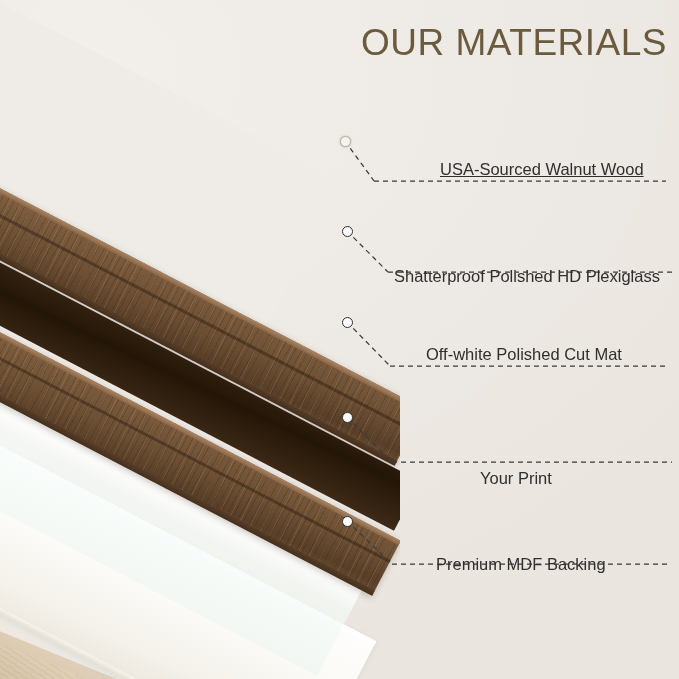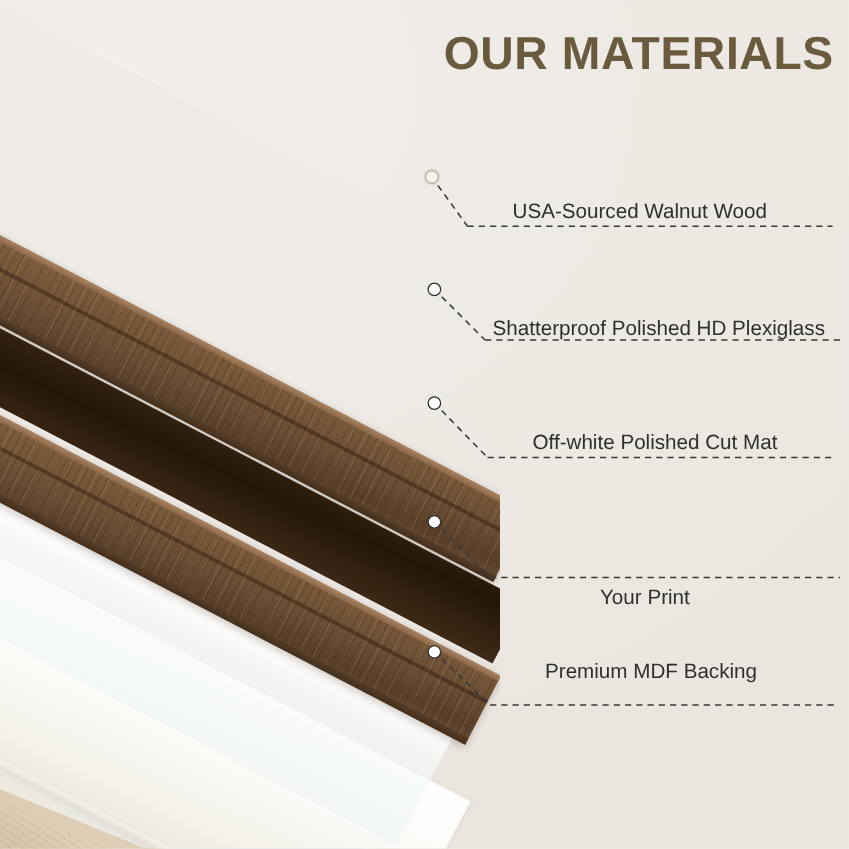--- a/index.html
+++ b/index.html
@@ -174,21 +174,21 @@
     position:absolute;
     left:-120px;top:-60px;width:520px;height:230px;
     transform:rotate(27.5deg);
     transform-origin:0 0;
     background:#EFECE7;
   }
 
   
   .title{
     position:absolute;right:12px;top:22px;
-    font-size:37px;font-weight:bold;letter-spacing:.5px;
+    font-size:37px;font-weight:normal;letter-spacing:.5px;
     color:#6B5B3E;
     font-family:"Liberation Sans", sans-serif;
     white-space:nowrap;
   }
 
   
   .callouts{position:absolute;inset:0;}
   .callout-label{
     position:absolute;
     font-size:16.5px;
@@ -261,24 +261,24 @@
       <line x1="388" y1="272" x2="672" y2="272"></line>
       <line x1="347" y1="322" x2="390" y2="366"></line>
       <line x1="390" y1="366" x2="668" y2="366"></line>
       <line x1="347" y1="417" x2="392" y2="462"></line>
       <line x1="392" y1="462" x2="672" y2="462"></line>
       <line x1="347" y1="521" x2="392" y2="564"></line>
       <line x1="392" y1="564" x2="668" y2="564"></line>
     </svg>
   <div class="callouts" id="callout-host">
       <div class="marker solid" style="left: 339.5px; top: 135.5px;"></div>
-      <div class="callout-label" style="left: 410px; top: 160px;">USA-Sourced Walnut Wood</div>
+      <div class="callout-label" style="left: 440px; top: 160px; text-decoration: underline;">USA-Sourced Walnut Wood</div>
       <div class="marker open" style="left: 341.5px; top: 225.5px;"></div>
-      <div class="callout-label" style="left: 394px; top: 254px;">Shatterproof Polished HD Plexiglass</div>
+      <div class="callout-label" style="left: 394px; top: 267px;">Shatterproof Polished HD Plexiglass</div>
       <div class="marker open" style="left: 341.5px; top: 316.5px;"></div>
       <div class="callout-label" style="left: 426px; top: 345px;">Off-white Polished Cut Mat</div>
       <div class="marker open" style="left: 341.5px; top: 411.5px;"></div>
       <div class="callout-label" style="left: 480px; top: 441px; margin-top: 28px;">Your Print</div>
       <div class="marker open" style="left: 341.5px; top: 515.5px;"></div>
-      <div class="callout-label" style="left: 436px; top: 528px;">Premium MDF Backing</div>
+      <div class="callout-label" style="left: 436px; top: 555px;">Premium MDF Backing</div>
     </div>
 
 </div>
 
 </body></html>

